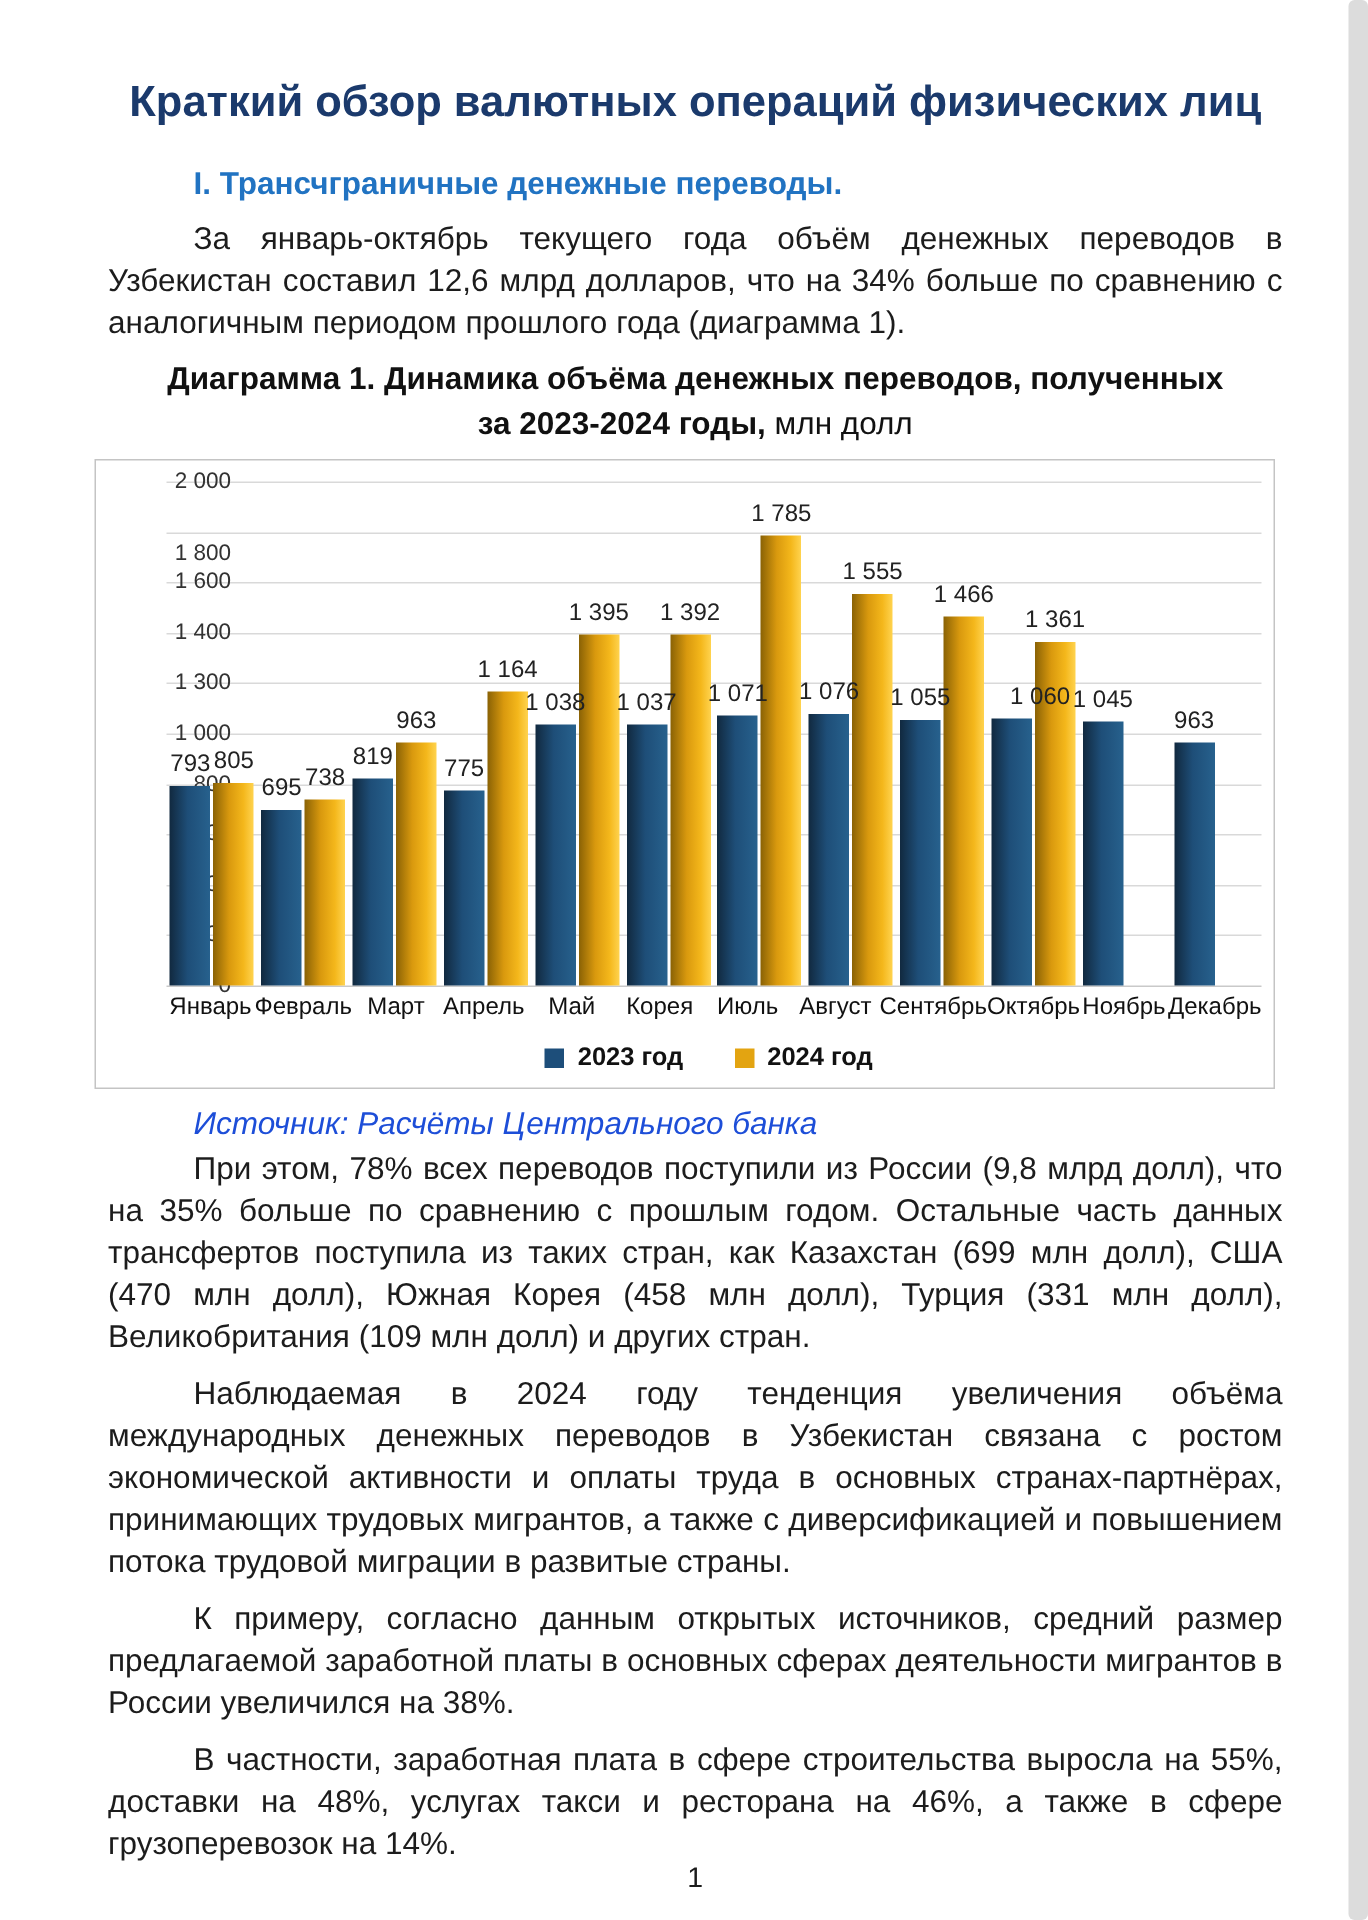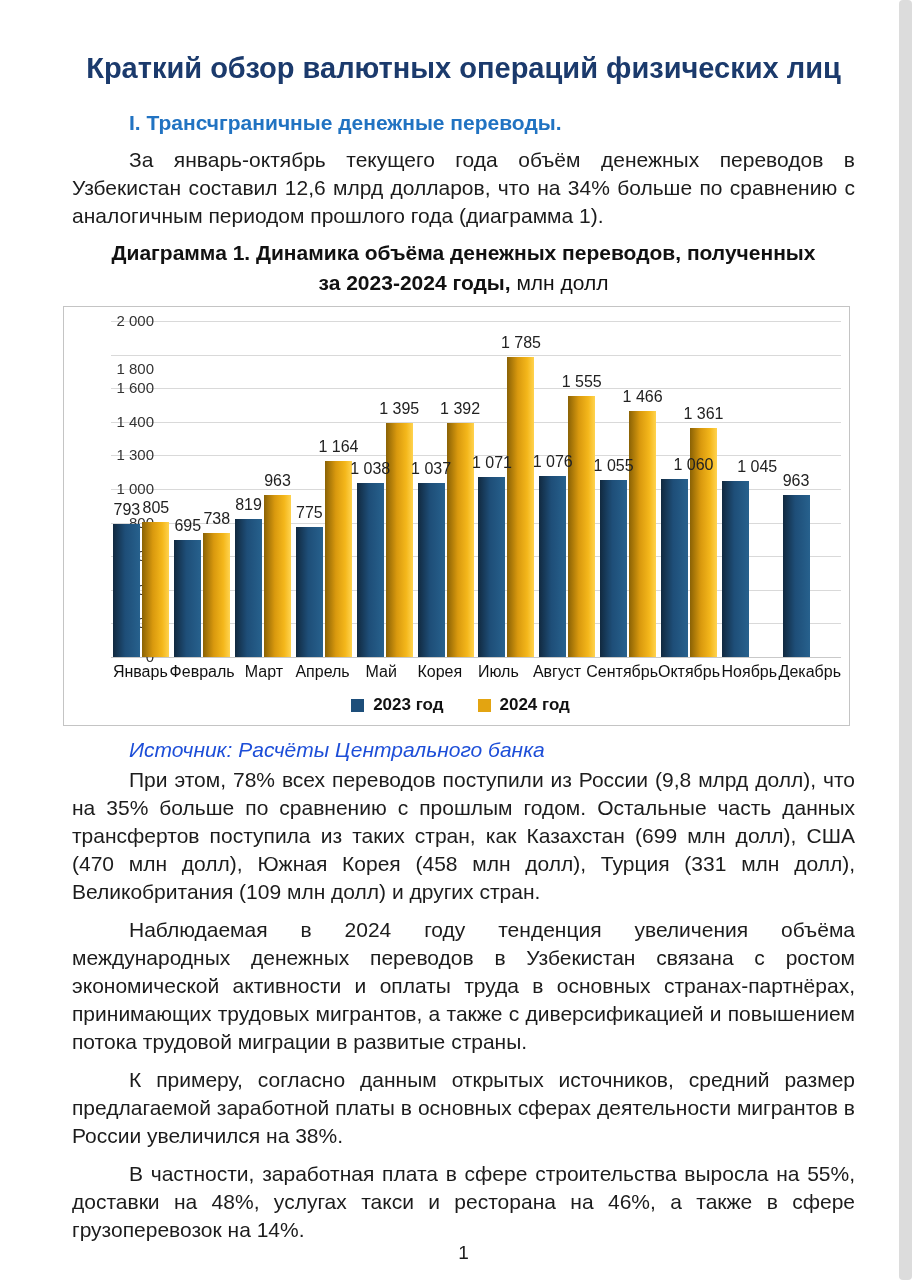--- a/index.html
+++ b/index.html
@@ -59,21 +59,21 @@
     position:absolute;font-size:16px;color:#222;white-space:nowrap;
     transform:translateX(-50%);z-index:3;
   }
   .xlabels{
     position:absolute;left:47px;top:356px;width:730px;display:flex;
   }
   .xlabel{
     flex:1 1 0;text-align:center;font-size:16px;color:#111;white-space:nowrap;
   }
   .legend{
-    position:absolute;left:4px;bottom:10px;width:100%;
+    position:absolute;left:16px;bottom:10px;width:100%;
     display:flex;justify-content:center;align-items:center;gap:34px;text-align:center;
   }
   .legend-item{display:flex;align-items:center;gap:9px;}
   .legend-swatch{width:13px;height:13px;display:inline-block;}
   .legend-label{font-size:17px;font-weight:700;color:#111;}
   
   .page-number{
     position:absolute;left:72px;bottom:16px;width:783px;text-align:center;
     font-size:19px;color:#1c1c1c;
   }
@@ -173,21 +173,21 @@
           <div class="bar-label" style="left: 44.9167px; bottom: 251px;">1 466</div>
         </div>
         <div class="group" style="left: 547.5px; width: 60.8333px;">
           <div class="bar s2023" style="left: 2.41667px; height: 178px;"></div>
           <div class="bar-label" style="left: 15.9167px; bottom: 183px; margin-left: 19px;">1 060</div>
           <div class="bar s2024" style="left: 31.4167px; height: 229px;"></div>
           <div class="bar-label" style="left: 44.9167px; bottom: 234px;">1 361</div>
         </div>
         <div class="group" style="left: 608.333px; width: 60.8333px;">
           <div class="bar s2023" style="left: 2.41667px; height: 176px;"></div>
-          <div class="bar-label" style="left: 15.9167px; bottom: 181px; padding-left: 44px;">1 045</div>
+          <div class="bar-label" style="left: 15.9167px; bottom: 181px;">1 045</div>
         </div>
         <div class="group" style="left: 669.167px; width: 60.8333px;">
           <div class="bar s2023" style="left: 2.41667px; height: 162px;"></div>
           <div class="bar-label" style="left: 15.9167px; bottom: 167px;">963</div>
         </div>
       </div>
     <div class="xlabels" id="chart-xlabels">
         <div class="xlabel">Январь</div>
         <div class="xlabel">Февраль</div>
         <div class="xlabel">Март</div>

